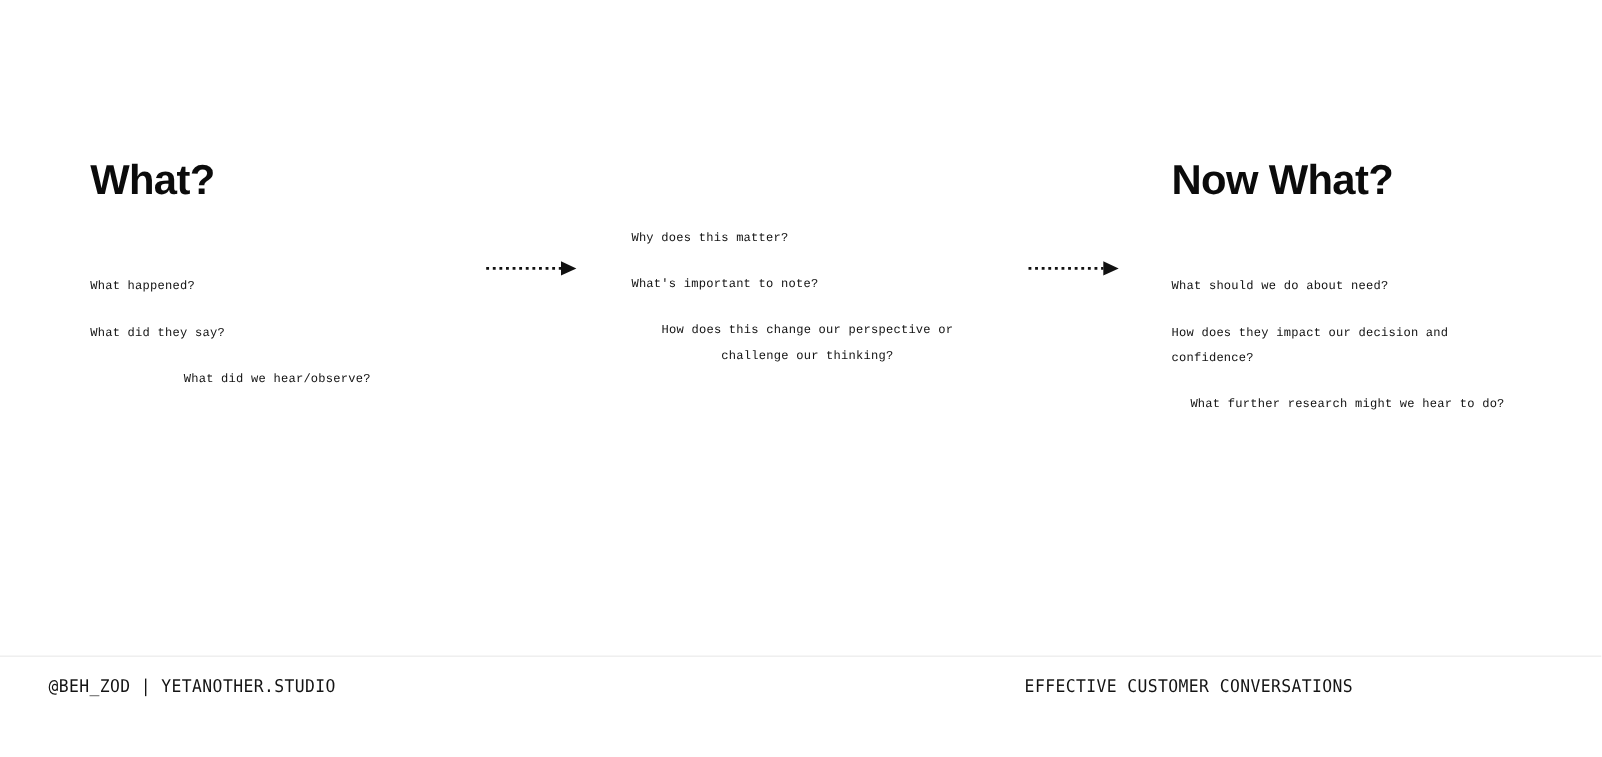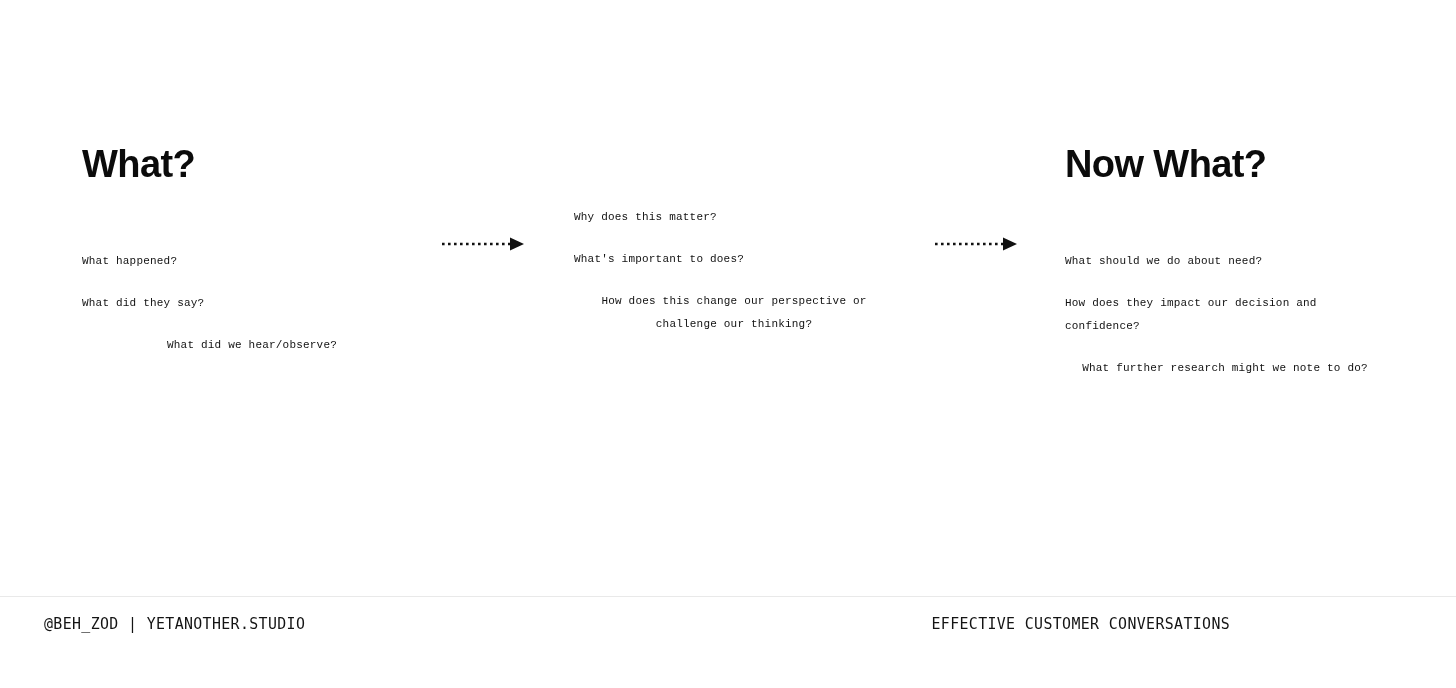--- a/index.html
+++ b/index.html
@@ -125,31 +125,31 @@
       <ul class="col-items">
         <li class="col-item">What happened?</li>
         <li class="col-item">What did they say?</li>
         <li class="col-item">What did we hear/observe?</li>
       </ul>
     </div>
 
     <div class="col col-1">
       <ul class="col-items">
         <li class="col-item">Why does this matter?</li>
-        <li class="col-item">What's important to does?</li>
+        <li class="col-item">What's important to note?</li>
         <li class="col-item">How does this change our perspective or challenge our thinking?</li>
       </ul>
     </div>
 
     <div class="col col-2">
       <h2 class="col-heading">Now What?</h2>
       <ul class="col-items">
         <li class="col-item">What should we do about need?</li>
         <li class="col-item">How does they impact our decision and confidence?</li>
-        <li class="col-item">What further research might we note to do?</li>
+        <li class="col-item">What further research might we hear to do?</li>
       </ul>
     </div>
 
   </div>
 
   <div class="arrow arrow-0">
     <svg width="86" height="16" viewBox="0 0 86 16" aria-hidden="true">
       <line x1="2" y1="8" x2="70" y2="8" stroke="#111111" stroke-width="2.6" stroke-linecap="butt" stroke-dasharray="2.6 3.4"></line>
       <path d="M 70 1.5 L 84 8 L 70 14.5 Z" fill="#111111"></path>
     </svg>

